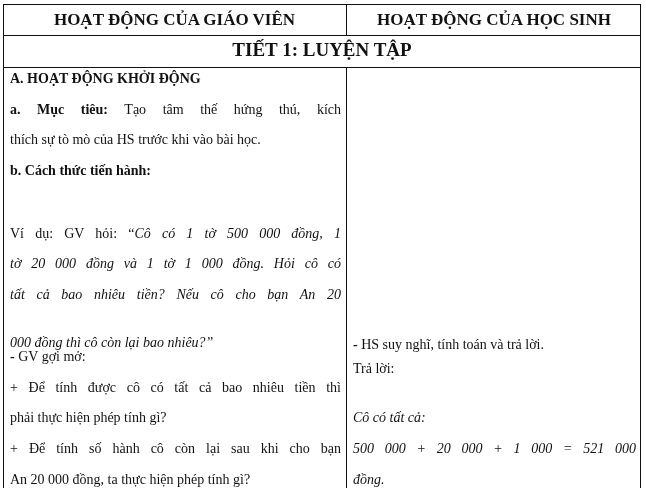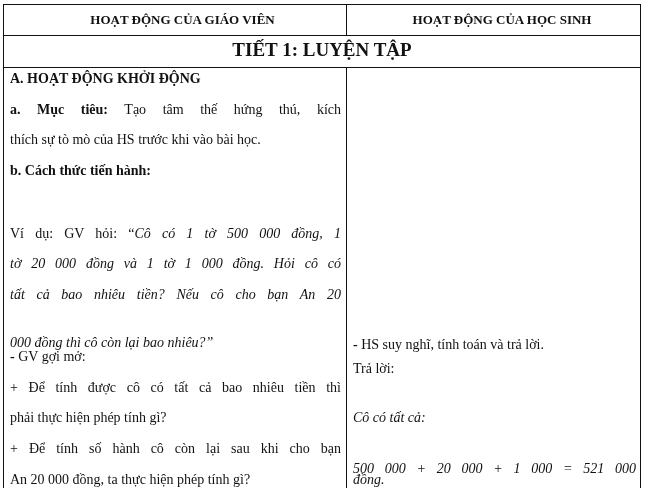--- a/index.html
+++ b/index.html
@@ -4,21 +4,21 @@
   <style>
     html, body { margin: 0; padding: 0; background: #ffffff; }
     body { width: 646px; height: 488px; overflow: hidden; position: relative;
       font-family: "Liberation Serif", "DejaVu Serif", serif; color: #111; }
     .page { position: absolute; left: 0; top: 0; width: 646px; height: 488px; }
     .table { position: absolute; left: 3px; top: 4px; width: 638px; height: 500px;
       border: 1.5px solid #111; box-sizing: border-box; }
     .hline { position: absolute; left: 3px; width: 638px; height: 0; border-top: 1.5px solid #111; }
     .vline { position: absolute; width: 0; border-left: 1.5px solid #111; }
     .hdr { position: absolute; top: 5px; height: 30px; line-height: 30px; text-align: center;
-      font-weight: bold; font-size: 13px; white-space: nowrap; margin-left: 8px; }
+      font-weight: bold; font-size: 17px; white-space: nowrap; }
     .title { position: absolute; left: 3px; width: 638px; top: 36px; height: 31px; line-height: 28px;
       text-align: center; font-weight: bold; font-size: 19px; }
     .line { position: absolute; height: 30px; line-height: 30px; font-size: 14px; white-space: nowrap; }
     .left { left: 10px; width: 331px; }
     .right { left: 353px; width: 283px; }
     .just { text-align: justify; text-align-last: justify; white-space: normal; }
     .b { font-weight: bold; }
     .i { font-style: italic; }
   </style>
 </head>
@@ -52,15 +52,15 @@
   <div class="line left" style="top:342px"><span class="b">-</span><span> GV gợi mở:</span></div>
 
   <div class="line left just" style="top:373px">+ Để tính được cô có tất cả bao nhiêu tiền thì</div>
   <div class="line left" style="top:403px">phải thực hiện phép tính gì?</div>
   <div class="line left just" style="top:434px">+ Để tính số hành cô còn lại sau khi cho bạn</div>
   <div class="line left" style="top:465px">An 20 000 đồng, ta thực hiện phép tính gì?</div>
 
   <div class="line right" style="top:330px"><span class="b">-</span><span> HS suy nghĩ, tính toán và trả lời.</span></div>
   <div class="line right" style="top:354px">Trả lời:</div>
   <div class="line right i" style="top:403px">Cô có tất cả:</div>
-  <div class="line right i just" style="top:454px">500 000 + 20 000 + 1 000 = 521 000</div>
+  <div class="line right i just" style="top:434px">500 000 + 20 000 + 1 000 = 521 000</div>
   <div class="line right i" style="top:465px">đồng.</div>
 </div>
 
 </body></html>

